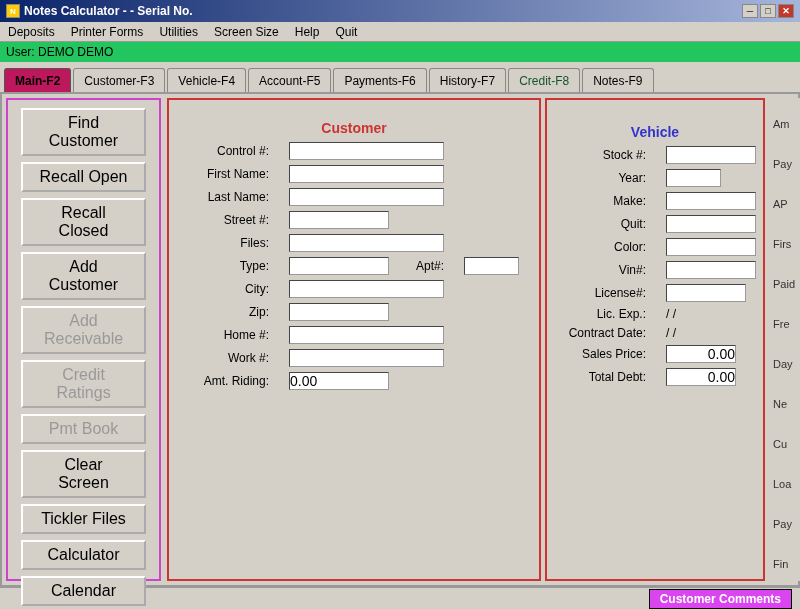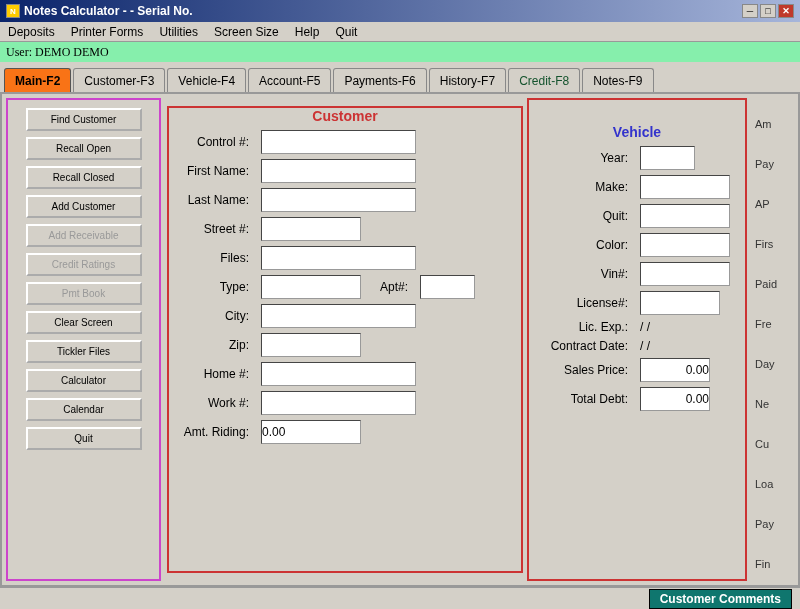--- a/index.html
+++ b/index.html
@@ -34,27 +34,26 @@
       padding: 2px 4px;
       display: flex;
       gap: 8px;
       height: 20px;
       align-items: flex-end;
     }
     .menu-item { font-size: 12px; cursor: pointer; padding: 0 4px; }
 
     
     .user-bar {
-      background: #86efac;
+      background: #22c55e;
       padding: 2px 6px;
       font-size: 12px;
       height: 20px;
       display: flex;
       align-items: center;
-      font-family: Liberation Serif, serif;
     }
 
     
     .tabs-bar {
       background: #d4d0c8;
       padding: 4px 4px 0 4px;
       display: flex;
       gap: 2px;
       height: 30px;
       align-items: flex-end;
@@ -65,21 +64,21 @@
       border-bottom: none;
       padding: 2px 10px;
       font-size: 12px;
       cursor: pointer;
       height: 24px;
       display: flex;
       align-items: center;
       border-radius: 3px 3px 0 0;
     }
     .tab.active {
-      background: #f97316;
+      background: #be185d;
       font-weight: bold;
       border-color: #555;
       justify-content: flex-end;
     }
     .tab.disabled { color: #14532d; cursor: default; }
 
     
     .main-content {
       display: flex;
       background: #d4d0c8;
@@ -98,63 +97,63 @@
       gap: 6px;
       border: 2px solid #cc44cc;
       background: #d4d0c8;
       margin: 4px;
     }
 
     .nav-btn {
       background: #d4d0c8;
       border: 2px outset #fff;
       padding: 4px 14px;
-      font-size: 10px;
+      font-size: 16px;
       cursor: pointer;
       text-align: center;
-      width: 116px;
+      width: 125px;
       align-self: center;
     }
     .nav-btn.disabled { color: #999; cursor: default; }
 
     
     .customer-section {
       flex: 1;
       border: 2px solid #cc3333;
-      margin: 12px 2px;
-      padding: 0;
+      margin: 4px 2px;
+      padding: 20px;
       background: #d4d0c8;
       position: relative;
     }
     .section-title {
       text-align: center;
       color: #cc3333;
       font-weight: bold;
       font-size: 14px;
       margin-bottom: 6px;
     }
     .section-title.blue { color: #3333cc; margin-top: 20px; }
 
     .form-row {
       display: flex;
       align-items: center;
       margin-bottom: 5px;
-      gap: 12px;
+      gap: 20px;
     }
     .form-label {
       width: 80px;
       font-size: 12px;
       text-align: right;
       min-width: 80px;
     }
     .form-input {
       background: white;
       border: 1px inset #999;
-      height: 24px;
-      font-size: 12px;
+      height: 18px;
+      font-size: 14px;
     }
     .input-wide { width: 155px; }
     .input-medium { width: 100px; }
     .input-small { width: 55px; }
 
     
     .vehicle-section {
       width: 220px;
       min-width: 220px;
       border: 2px solid #cc3333;
@@ -184,21 +183,21 @@
     .status-bar {
       height: 22px;
       background: #d4d0c8;
       border-top: 1px solid #999;
       display: flex;
       align-items: center;
       justify-content: flex-end;
       padding: 0 8px;
     }
     .status-item {
-      background: #0f766e;
+      background: #d946ef;
       color: white;
       padding: 2px 10px;
       font-size: 12px;
       font-weight: bold;
       border: 1px solid #000;
     }
   </style>
 </head>
 <body>
 
@@ -319,20 +318,24 @@
     <div class="form-row">
       <span class="form-label">Amt. Riding:</span>
       <input class="form-input input-medium" type="text" value="0.00" style="">
     </div>
   </div>
 
   <div class="vehicle-section">
     <div class="section-title blue">Vehicle</div>
 
     <div class="form-row">
+      <span class="v-label">Stock #:</span>
+      <input class="form-input" style="width: 90px;" type="text">
+    </div>
+    <div class="form-row">
       <span class="v-label">Year:</span>
       <input class="form-input" style="width: 55px;" type="text">
     </div>
     <div class="form-row">
       <span class="v-label">Make:</span>
       <input class="form-input" style="width: 90px;" type="text">
     </div>
     <div class="form-row">
       <span class="v-label">Quit:</span>
       <input class="form-input" style="width: 90px;" type="text">

